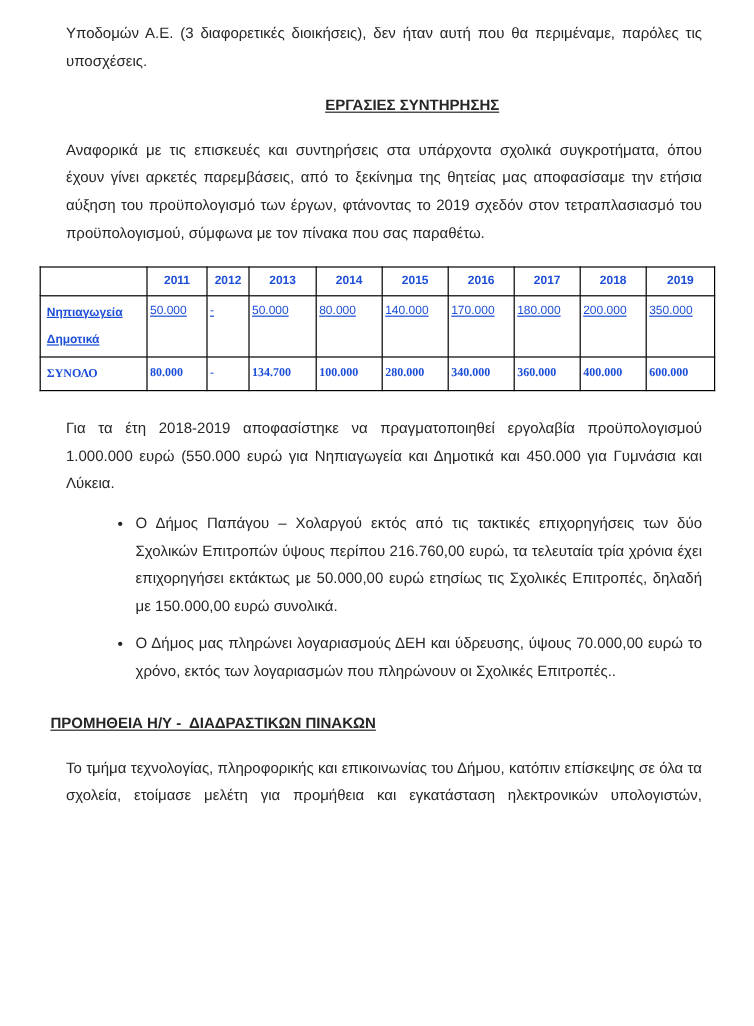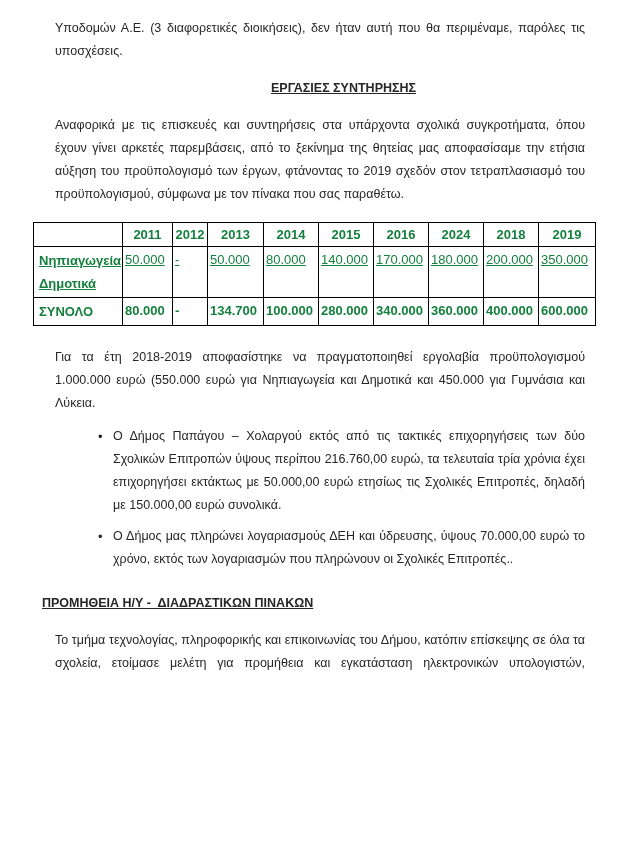--- a/index.html
+++ b/index.html
@@ -30,22 +30,22 @@
   }
   .heading-1 { margin-left: 60px; text-align: center; }
   .heading-2 { margin-top: 21px; }
 
   
   table.budget {
     border-collapse: collapse;
     table-layout: fixed;
     width: 562px;
     margin: 16px 0 20px -9px;
-    color: #15803d;
-    font-size: 13px;
+    color: #1d4ed8;
+    font-size: 10px;
   }
   table.budget th, table.budget td {
     border: 1px solid #000000;
     overflow: hidden;
   }
   table.budget th {
     font-weight: bold;
     text-align: center;
     vertical-align: middle;
     height: 21px;
@@ -61,21 +61,21 @@
   table.budget td.label-cell {
     text-align: left;
     padding-left: 5px;
     font-weight: bold;
     white-space: pre-line;
     line-height: 23px;
   }
   table.budget tbody tr:nth-child(1) { height: 49px; text-decoration: underline; }
   table.budget tbody tr:nth-child(2) { height: 47px; }
   table.budget tbody tr.total-row { height: 25px; }
-  table.budget tbody tr.total-row td { font-weight: bold; }
+  table.budget tbody tr.total-row td { font-weight: bold; font-family: Liberation Serif, serif; }
 
   
   .bullet-list { margin: 10px 0 0 0; padding: 0; }
   .bullet {
     display: flex;
     margin: 0 0 8px 56px;
   }
   .bullet .dot {
     flex: 0 0 15px;
     font-size: 13px;
@@ -113,21 +113,21 @@
     </colgroup>
     <thead>
         <tr>
           <th></th>
           <th>2011</th>
           <th>2012</th>
           <th>2013</th>
           <th>2014</th>
           <th>2015</th>
           <th>2016</th>
-          <th>2024</th>
+          <th>2017</th>
           <th>2018</th>
           <th>2019</th>
         </tr>
       </thead>
     <tbody>
         <tr>
           <td class="label-cell">Νηπιαγωγεία
 Δημοτικά</td>
           <td>50.000</td>
           <td>-</td>

